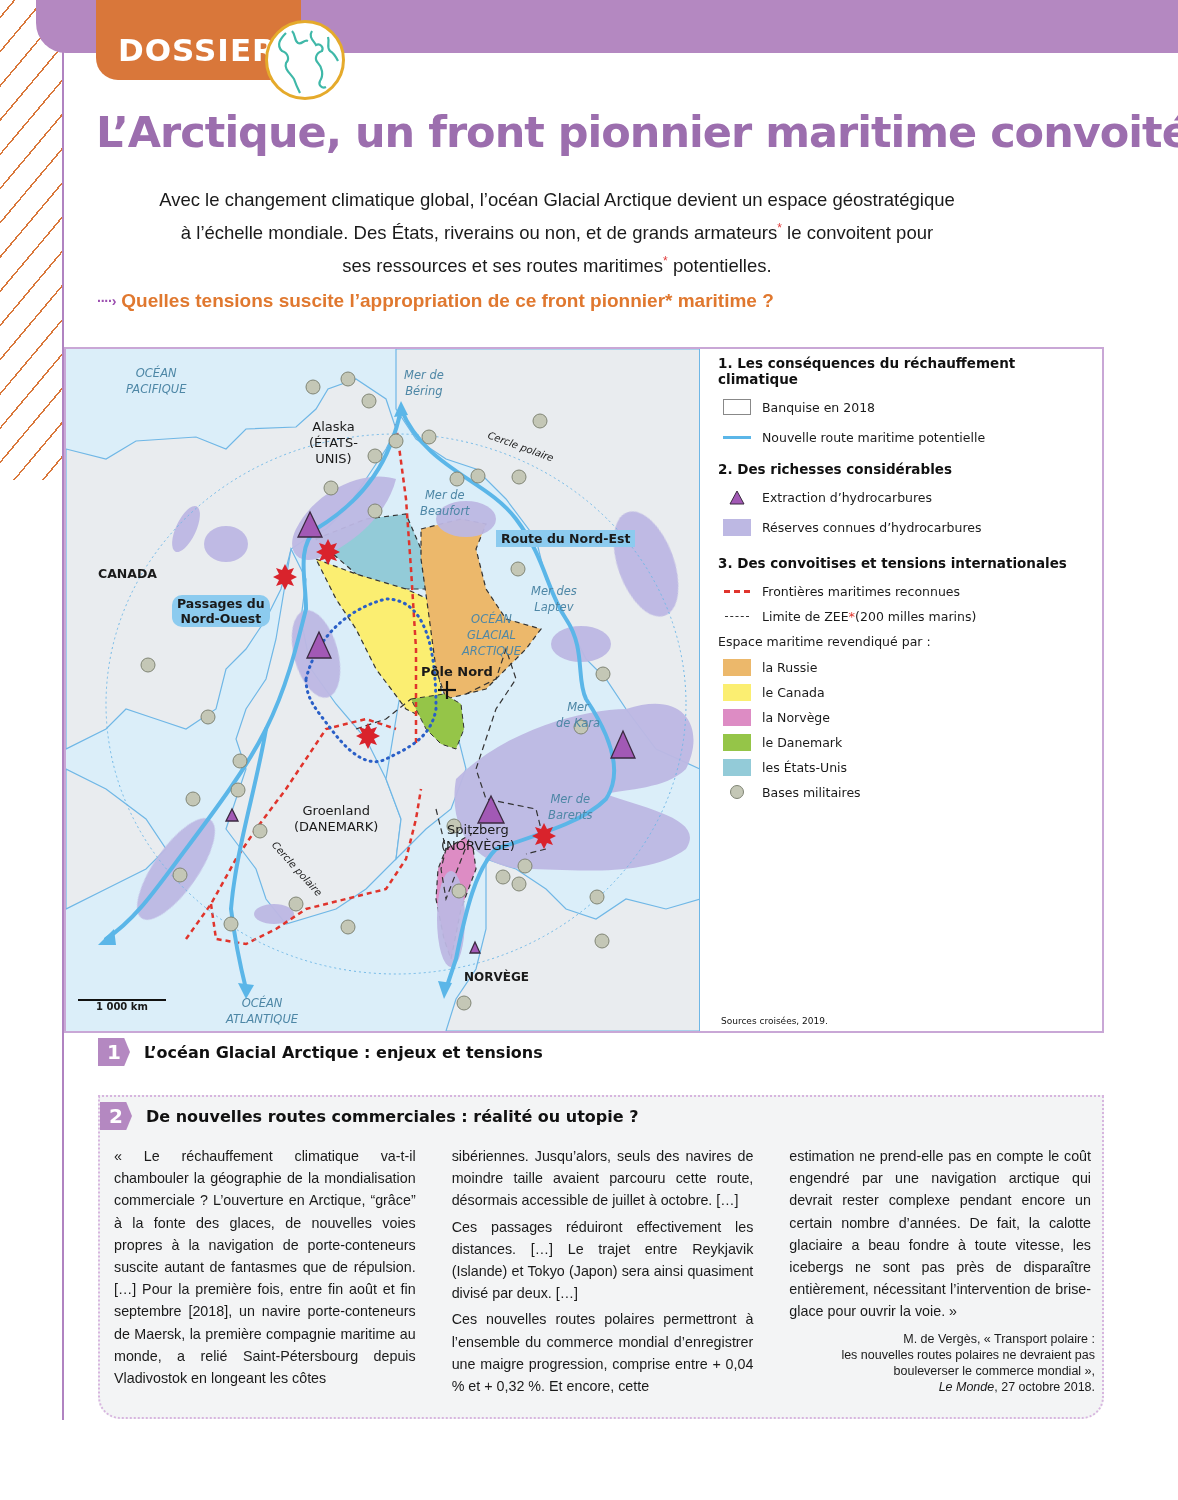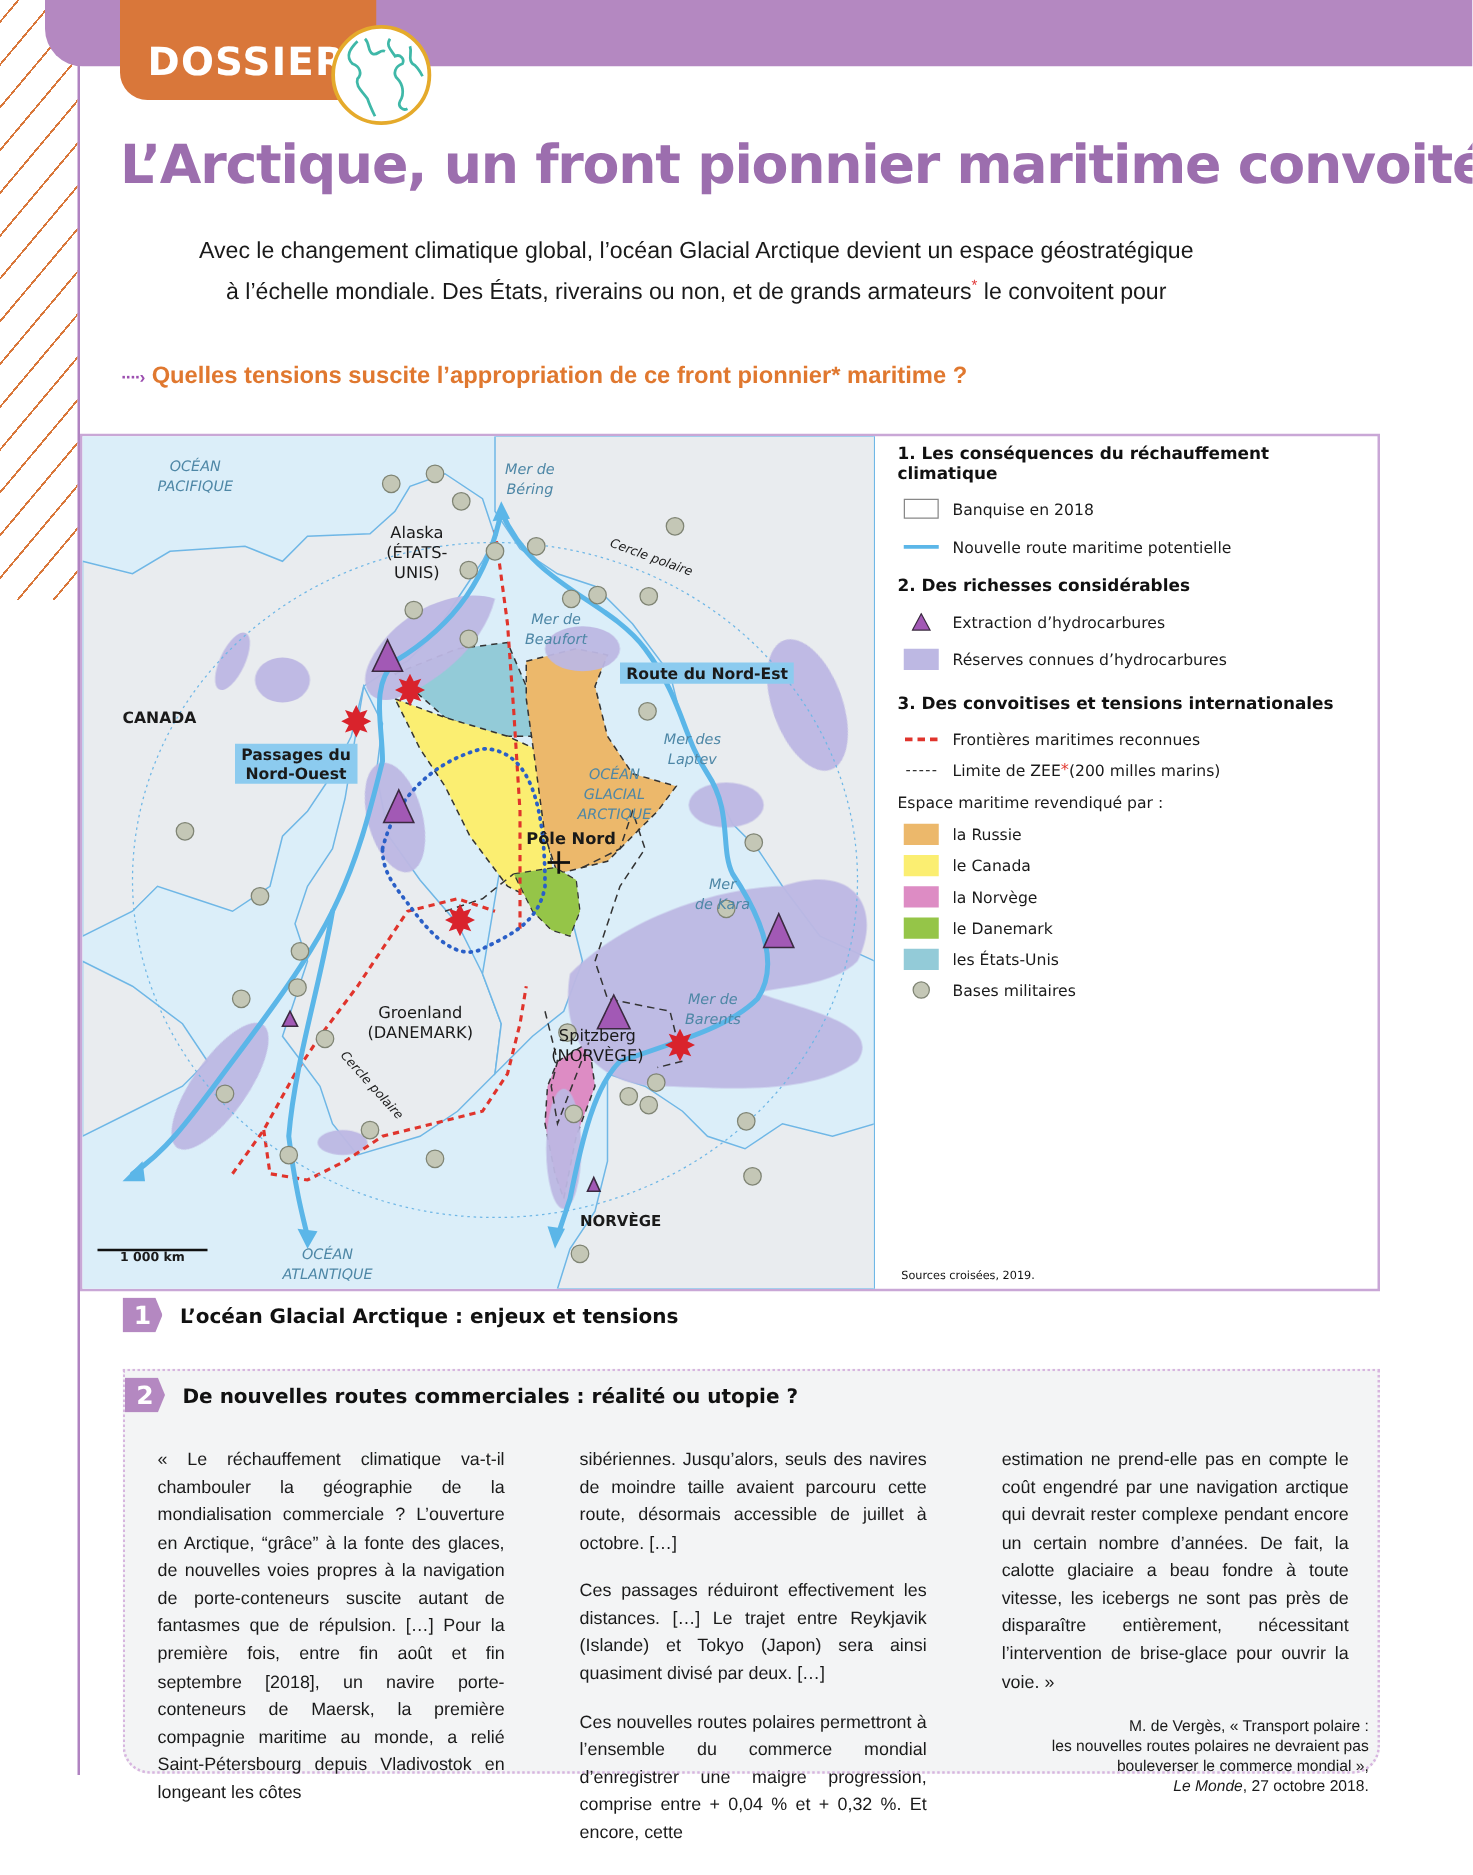--- a/index.html
+++ b/index.html
@@ -40,21 +40,21 @@
   .swatch { width: 28px; height: 17px; }
 
   .cap1 { position: absolute; left: 98px; top: 1038px; display: flex; align-items: center; }
   .num-badge { width: 32px; height: 28px; background: #b488c1; color: #fff; font: bold 20px "DejaVu Sans", sans-serif; display: flex; align-items: center; justify-content: center; clip-path: polygon(0 0, 82% 0, 100% 50%, 82% 100%, 0 100%); }
   .cap-text { font: bold 16px "DejaVu Sans", sans-serif; margin-left: 14px; color: #111; }
 
   .doc2 { position: absolute; left: 98px; top: 1095px; width: 1006px; height: 324px; background: #f3f4f5; border: 2px dotted #d7b5df; border-radius: 0 0 22px 22px; }
   .cap2 { position: absolute; left: 0; top: 5px; display: flex; align-items: center; }
   .cols { position: absolute; left: 10px; top: 44px; width: 985px; display: flex; gap: 28px; }
   .col { width: 310px; font: 14.3px/22.2px "Liberation Sans", sans-serif; color: #1a1a1a; text-align: justify; }
-  .col p { margin: 16px; }
+  .col p { margin: 4px; }
   .source-cite { text-align: right; font-size: 12.5px; line-height: 16px; margin-top: 8px; }
 
   .footer { position: absolute; left: 40px; top: 1517px; font: 14px "Liberation Sans", sans-serif; }
   .footer .pg { color: #111; margin-right: 6px; }
   .footer .theme { color: #49b79f; font-weight: bold; margin-right: 4px; }
   .footer .ttl { color: #49b79f; }
 </style>
 </head>
 <body>
 
@@ -68,20 +68,21 @@
     <path d="M18 10 C12 16 8 22 14 28 C20 30 22 36 18 40 C16 46 22 50 26 56 C28 62 30 66 32 70 M24 8 C28 12 26 18 30 20 C34 22 36 16 40 18" stroke="#3fb8a8" stroke-width="2.2" fill="none"></path>
     <path d="M44 8 C40 14 46 18 48 22 C52 20 56 24 54 28 C48 30 46 36 50 40 C54 44 56 52 52 58 C50 62 54 66 58 64 M60 14 C62 20 58 24 62 28 C66 30 68 34 70 38" stroke="#3fb8a8" stroke-width="2.2" fill="none"></path>
   </svg>
 </div>
 
 <h1 class="title">L’Arctique, un front pionnier maritime convoité</h1>
 
 <div class="intro">
   <div>Avec le changement climatique global, l’océan Glacial Arctique devient un espace géostratégique</div>
   <div><span>à l’échelle mondiale. Des États, riverains ou non, et de grands armateurs</span><span class="ast">*</span><span> le convoitent pour</span></div>
+  <div><span>ses ressources et ses routes maritimes</span><span class="ast">*</span><span> potentielles.</span></div>
 </div>
 
 <div class="question">
   <span class="q-arrow">····›</span>
   <span>Quelles tensions suscite l’appropriation de ce front pionnier* maritime ?</span>
 </div>
 
 <div class="map-frame">
   <div class="map">
     <svg width="634" height="682" viewBox="0 0 634 682">
@@ -208,21 +209,21 @@
     <div class="maplabel sea" style="left:338px;top:18px;"><span style="white-space:pre">Mer de
 Béring</span></div>
     <div class="maplabel" style="left:243px;top:70px;"><span style="white-space:pre">Alaska
 (ÉTATS-
 UNIS)</span></div>
     <div class="maplabel" style="left:420px;top:90px;transform:rotate(20deg);font-size:10px;font-style:italic;">Cercle polaire</div>
     <div class="maplabel sea" style="left:354px;top:138px;"><span style="white-space:pre">Mer de
 Beaufort</span></div>
     <div class="maplabel boxlabel" style="left:430px;top:181px;">Route du Nord-Est</div>
     <div class="maplabel" style="left:32px;top:217px;font-weight:bold;font-size:12.5px;">CANADA</div>
-    <div class="maplabel boxlabel" style="left:122px;top:246px;"><span style="white-space:pre">Passages du
+    <div class="maplabel boxlabel" style="left:106px;top:246px;border-radius:10px;"><span style="white-space:pre">Passages du
 Nord-Ouest</span></div>
     <div class="maplabel sea" style="left:465px;top:234px;"><span style="white-space:pre">Mer des
 Laptev</span></div>
     <div class="maplabel sea" style="left:396px;top:262px;"><span style="white-space:pre">OCÉAN
 GLACIAL
 ARCTIQUE</span></div>
     <div class="maplabel" style="left:355px;top:315px;font-weight:bold;">Pôle Nord</div>
     <div class="maplabel sea" style="left:490px;top:350px;"><span style="white-space:pre">Mer
 de Kara</span></div>
     <div class="maplabel" style="left:228px;top:454px;"><span style="white-space:pre">Groenland

